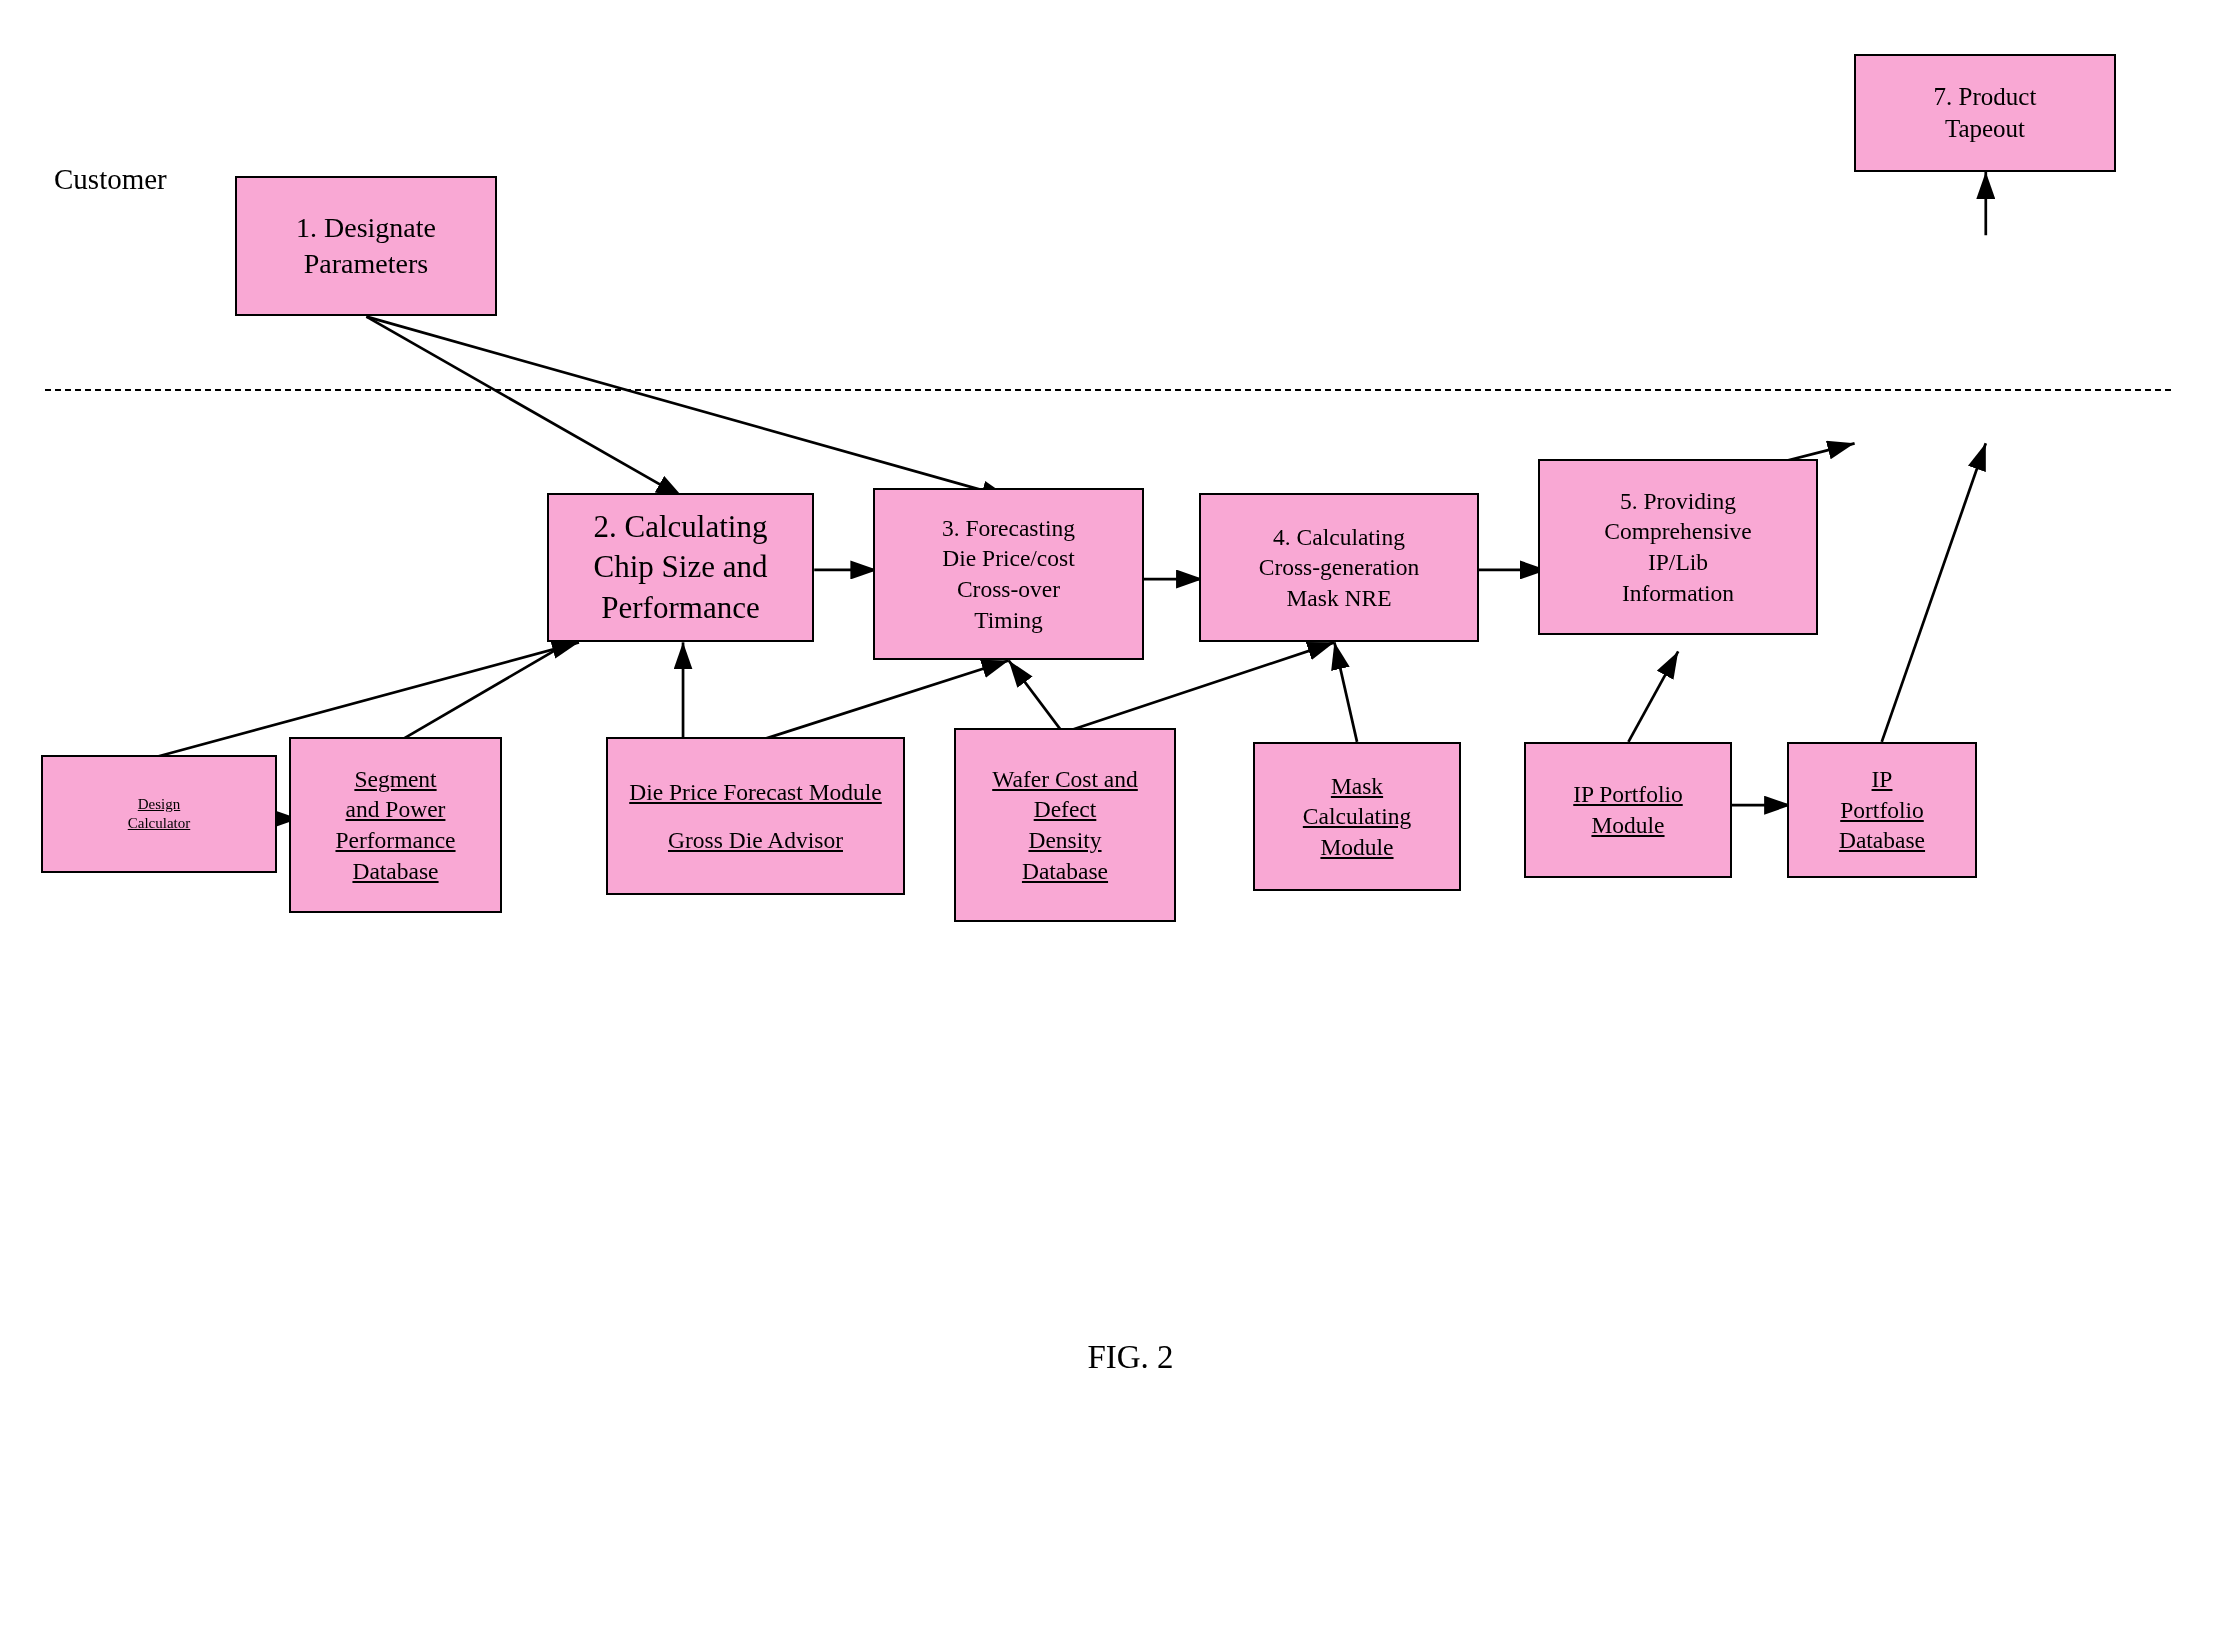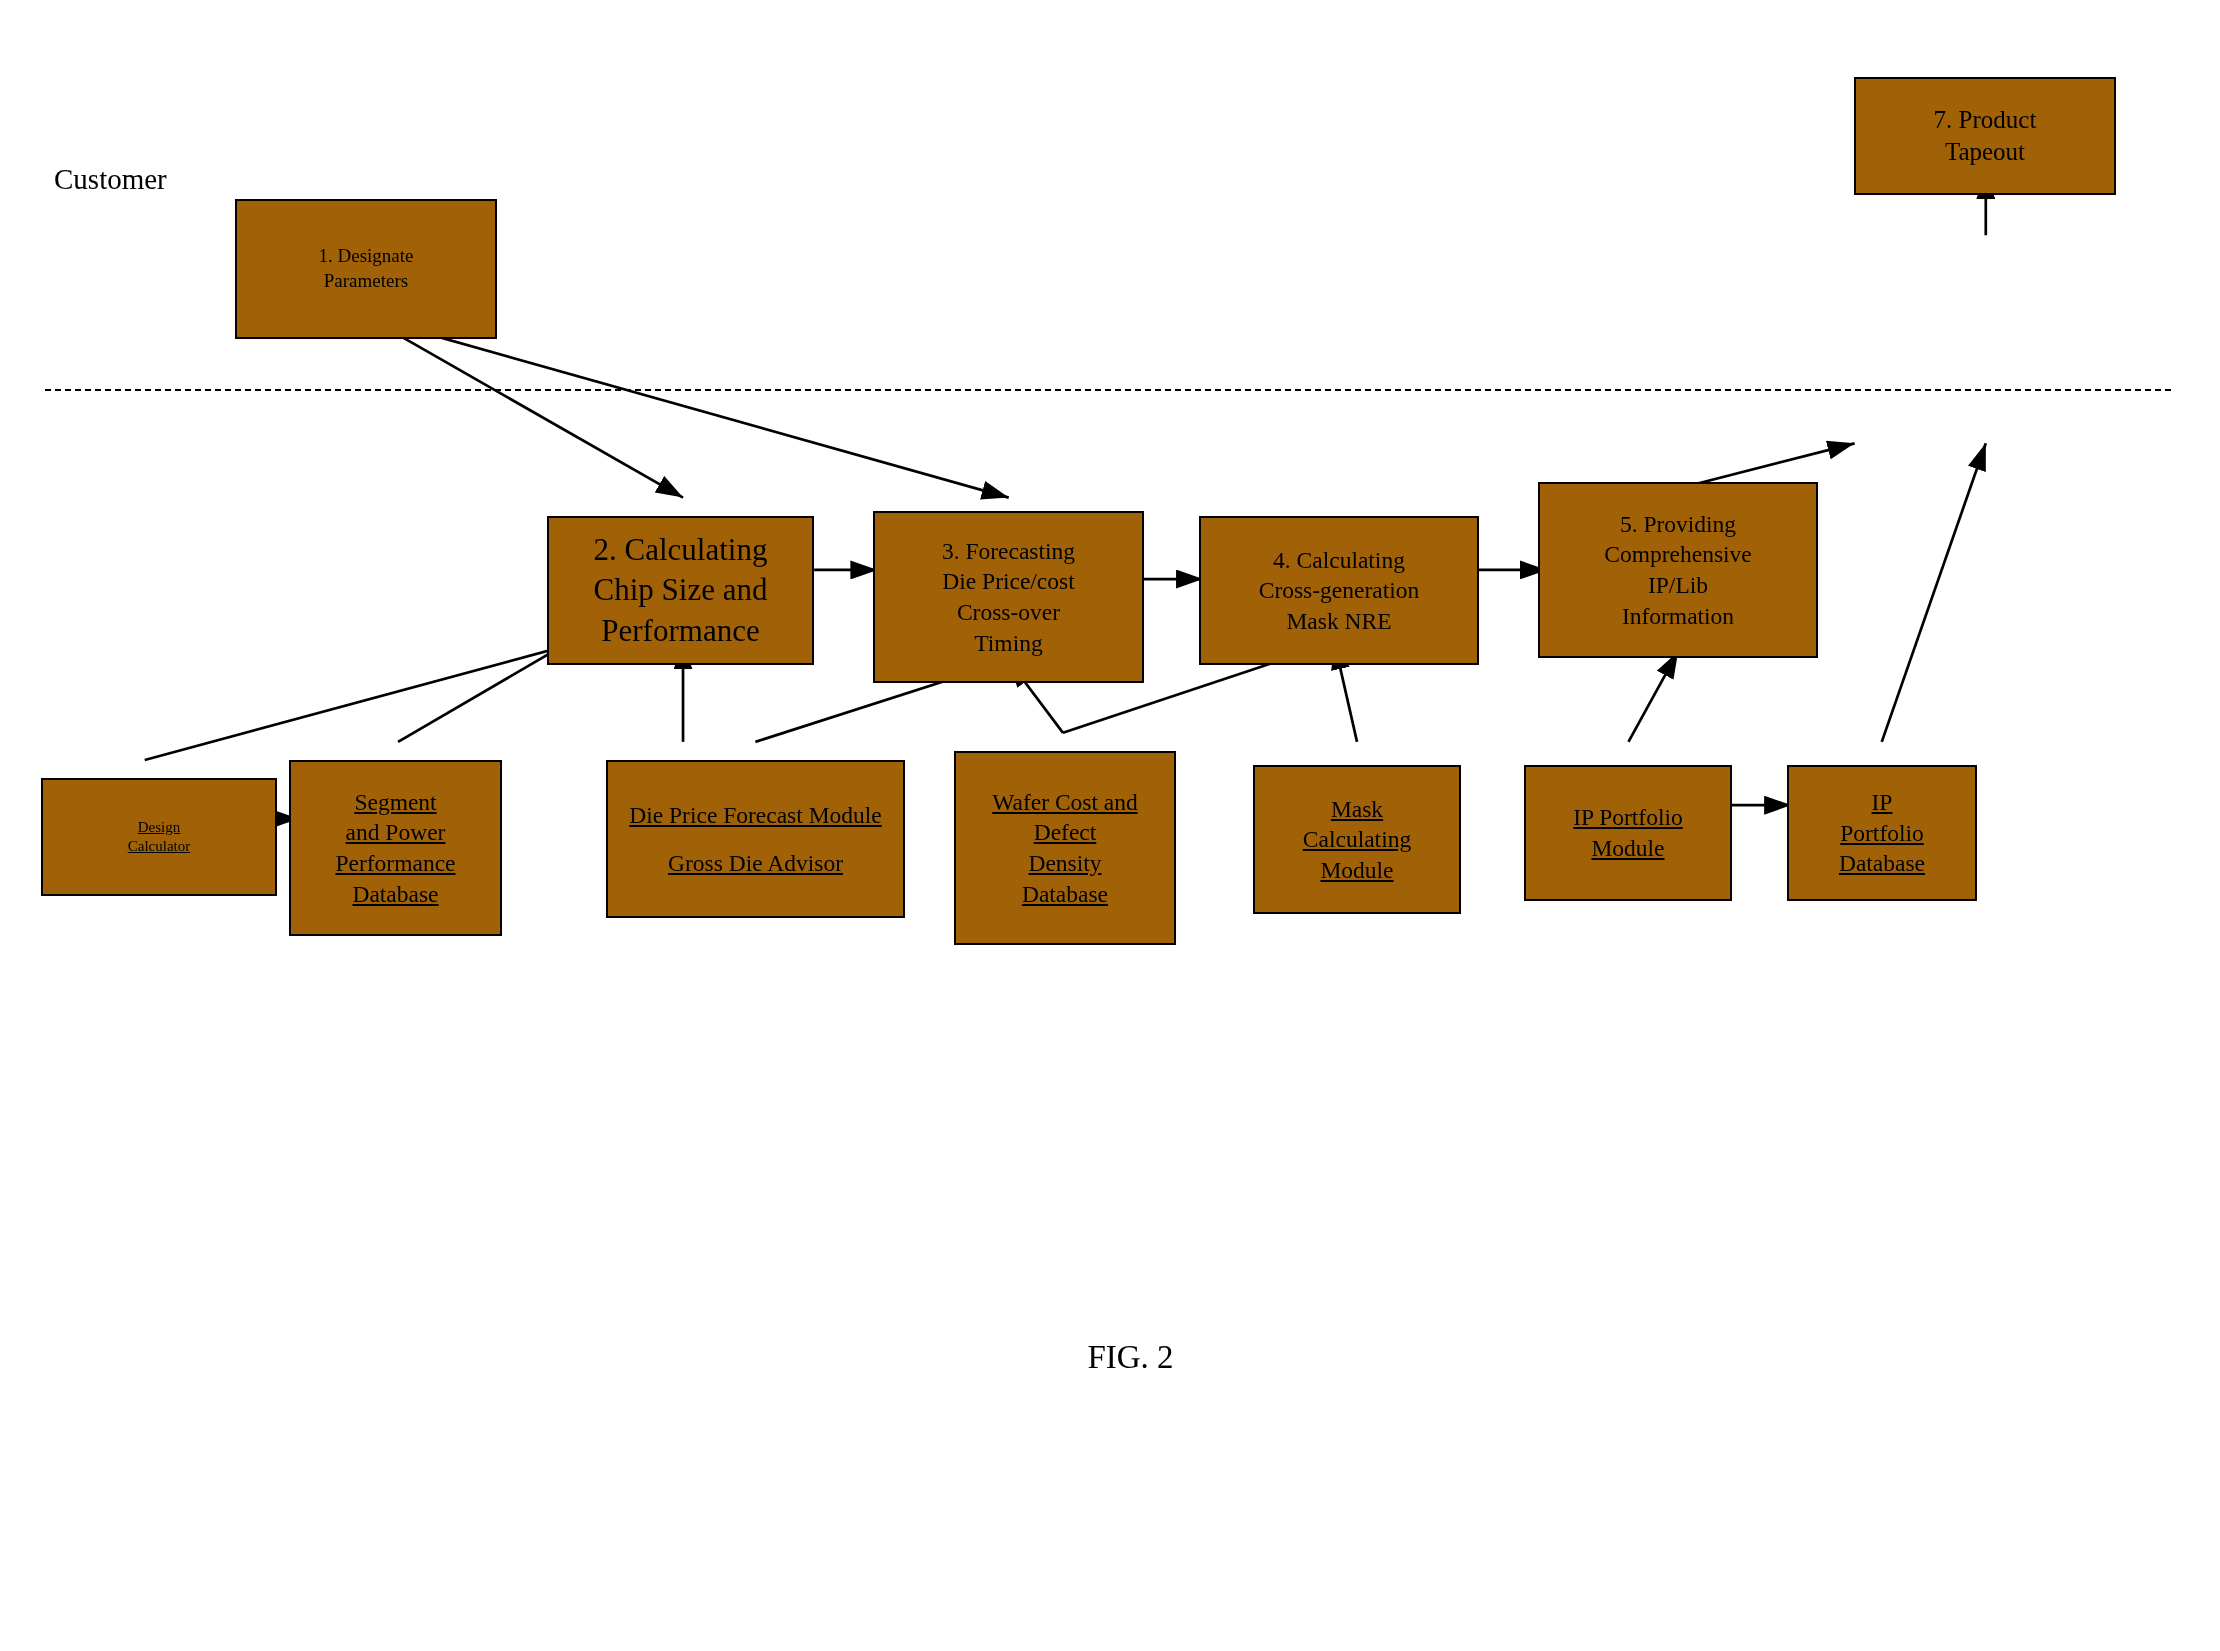--- a/index.html
+++ b/index.html
@@ -13,29 +13,28 @@
     }
     .diagram-container {
       position: absolute;
       top: 0; left: 0;
       width: 2221px;
       height: 1652px;
     }
     .box {
       position: absolute;
       border: 2.7px solid #000;
-      background: #a16207;
+      background: #f9a8d4;
       display: flex;
       align-items: center;
       justify-content: center;
       text-align: center;
       font-size: 25px;
       line-height: 1.3;
       padding: 9px;
-      margin-top: 23px;
     }
     .box-underline {
       text-decoration: underline;
     }
     .label-text {
       position: absolute;
       font-size: 29px;
       font-weight: normal;
       background: transparent;
     }
@@ -109,21 +108,21 @@
     <line x1="2080" y1="820" x2="2195" y2="490" stroke="#000" stroke-width="3" marker-end="url(#arrowhead)"></line>
 
     <line x1="160" y1="840" x2="640" y2="710" stroke="#000" stroke-width="3" marker-end="url(#arrowhead)"></line>
   </svg>
 
   <div class="box" style="left:1854px; top:54px; width:262px; height:118px; font-size:25px;">
     <span>7. Product<br>Tapeout</span>
   </div>
 
 
-  <div class="box" style="left:235px; top:176px; width:262px; height:140px; font-size:19px;">
+  <div class="box" style="left:235px; top:176px; width:262px; height:140px; font-size:28px;">
     <span>1. Designate<br>Parameters</span>
   </div>
 
   <div class="box" style="left:547px; top:493px; width:267px; height:149px; font-size:31px;">
     <span>2. Calculating<br>Chip Size and<br>Performance</span>
   </div>
 
   <div class="box" style="left:873px; top:488px; width:271px; height:172px; font-size:23.5px;">
     <span>3. Forecasting<br>Die Price/cost<br>Cross-over<br>Timing</span>
   </div>

